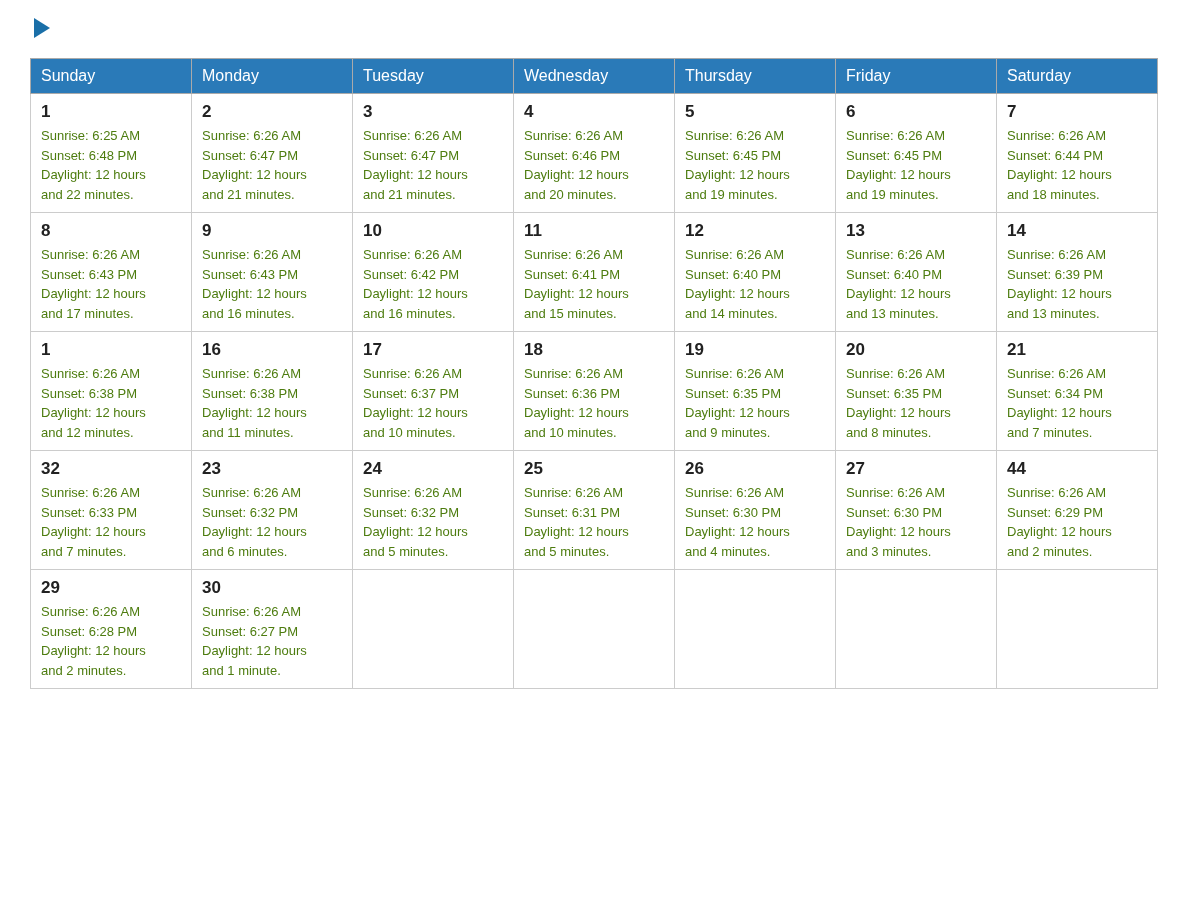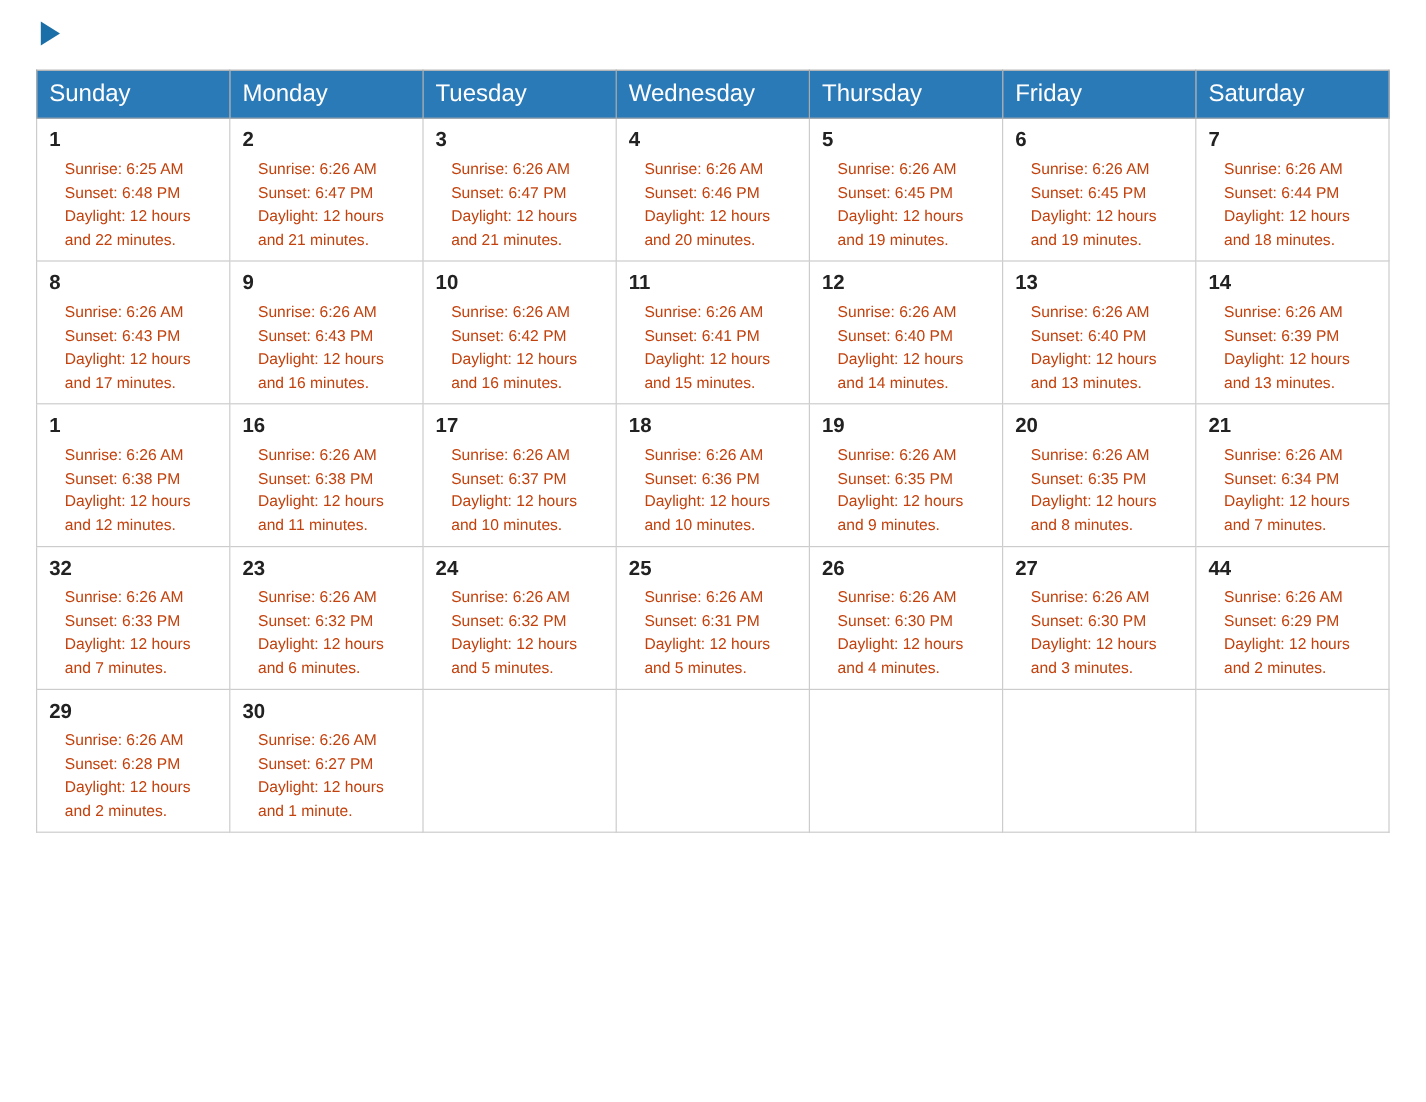--- a/index.html
+++ b/index.html
@@ -62,21 +62,21 @@
     .calendar-table {
       width: 100%;
       border-collapse: collapse;
       border: 1px solid #aaa;
     }
     .calendar-table th {
       background-color: #2a7ab8;
       color: white;
       padding: 8px 10px;
       text-align: left;
-      font-size: 20px;
+      font-size: 16px;
       font-weight: normal;
       border: 1px solid #aaa;
     }
     .calendar-table td {
       vertical-align: top;
       padding: 8px 10px;
       border: 1px solid #ccc;
       width: 14.28%;
       font-size: 13px;
       color: #333;
@@ -85,22 +85,21 @@
     .day-number {
       font-size: 17px;
       font-weight: bold;
       color: #222;
       display: block;
       margin-bottom: 4px;
     }
     .day-info {
       font-size: 13px;
       line-height: 1.5;
-      color: #c2410c;
-      margin-left: 13px;
+      color: #4d7c0f;
     }
     .empty-cell {
       background: #fff;
     }
     tr:nth-child(even) td { background-color: #f9f9f9; }
     tr:nth-child(odd) td { background-color: #ffffff; }
     
     .calendar-table tbody tr td { background-color: #ffffff; }
   </style>
 </head>

